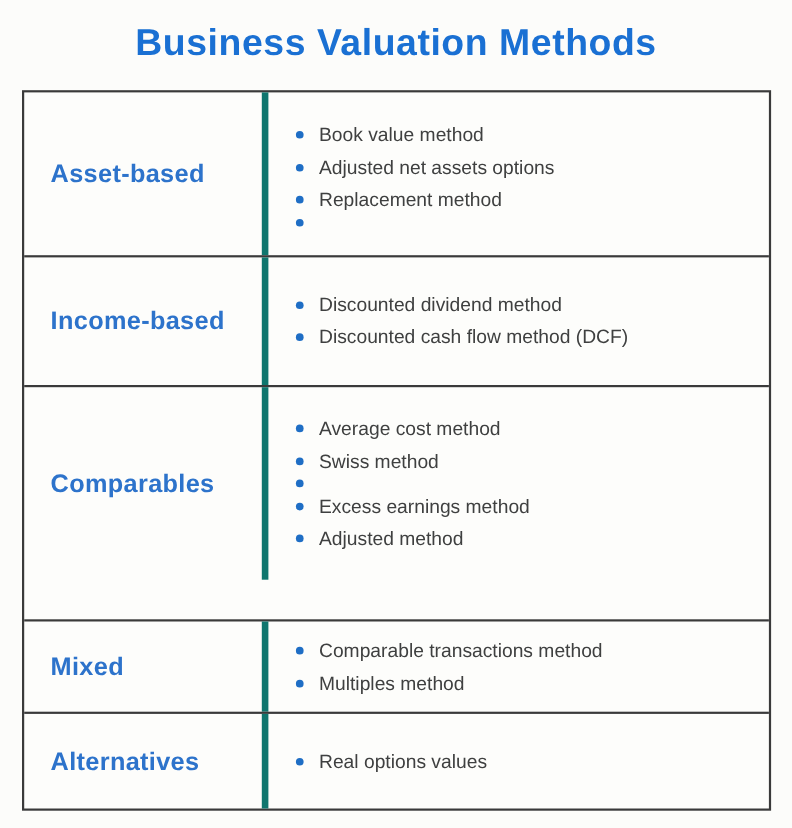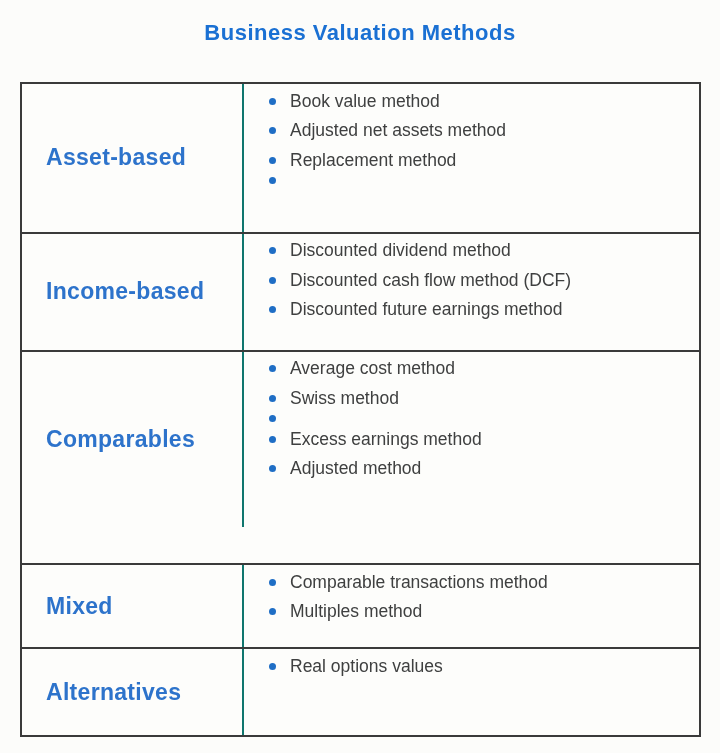--- a/index.html
+++ b/index.html
@@ -13,21 +13,21 @@
     background: #fcfcfa;
     overflow: hidden;
     position: relative;
   }
   .page-title {
     position: absolute;
     top: 20px;
     left: 0;
     width: 720px;
     text-align: center;
-    font-size: 22px;
+    font-size: 34px;
     font-weight: bold;
     letter-spacing: 0.5px;
     color: #1a70d3;
   }
   .valuation-table {
     position: absolute;
     left: 20px;
     top: 82px;
     width: 681px;
     height: 655px;
@@ -43,34 +43,35 @@
   }
   .row:first-child { border-top: none; }
   .r1 { height: 155px; }
   .r2 { height: 124px; }
   .r3 { height: 186px; }
   .r4 { height: 88px; margin-top: 36px; }
   .r5 { height: 92px; }
   .category-cell {
     width: 222px;
     flex: 0 0 222px;
-    border-right: 2px solid #0f766e;
+    border-right: 6px solid #0f766e;
     display: flex;
     align-items: center;
     padding-left: 24px;
   }
   .category-label {
     font-size: 23px;
     font-weight: bold;
     letter-spacing: 0.3px;
     color: #2d73cb;
   }
   .methods-cell {
     flex: 1 1 auto;
     display: flex;
+    align-items: center;
     padding-left: 25px;
     border-radius: 29px;
   }
   .methods-list {
     list-style: none;
   }
   .methods-list li {
     display: flex;
     align-items: center;
     font-size: 17.5px;
@@ -100,21 +101,21 @@
       <span class="category-label">Asset-based</span>
     </div>
     <div class="cell methods-cell">
       <ul class="methods-list">
         <li>
             <span class="dot"></span>
             <span>Book value method</span>
           </li>
         <li>
             <span class="dot"></span>
-            <span>Adjusted net assets method</span>
+            <span>Adjusted net assets options</span>
           </li>
         <li>
             <span class="dot"></span>
             <span>Replacement method</span>
           </li>
         <li>
             <span class="dot"></span>
           </li>
       </ul>
     </div>
@@ -127,24 +128,20 @@
     <div class="cell methods-cell">
       <ul class="methods-list">
         <li>
             <span class="dot"></span>
             <span>Discounted dividend method</span>
           </li>
         <li>
             <span class="dot"></span>
             <span>Discounted cash flow method (DCF)</span>
           </li>
-        <li>
-            <span class="dot"></span>
-            <span>Discounted future earnings method</span>
-          </li>
       </ul>
     </div>
   </div>
 
   <div class="row r3">
     <div class="cell category-cell">
       <span class="category-label">Comparables</span>
     </div>
     <div class="cell methods-cell">
       <ul class="methods-list">

